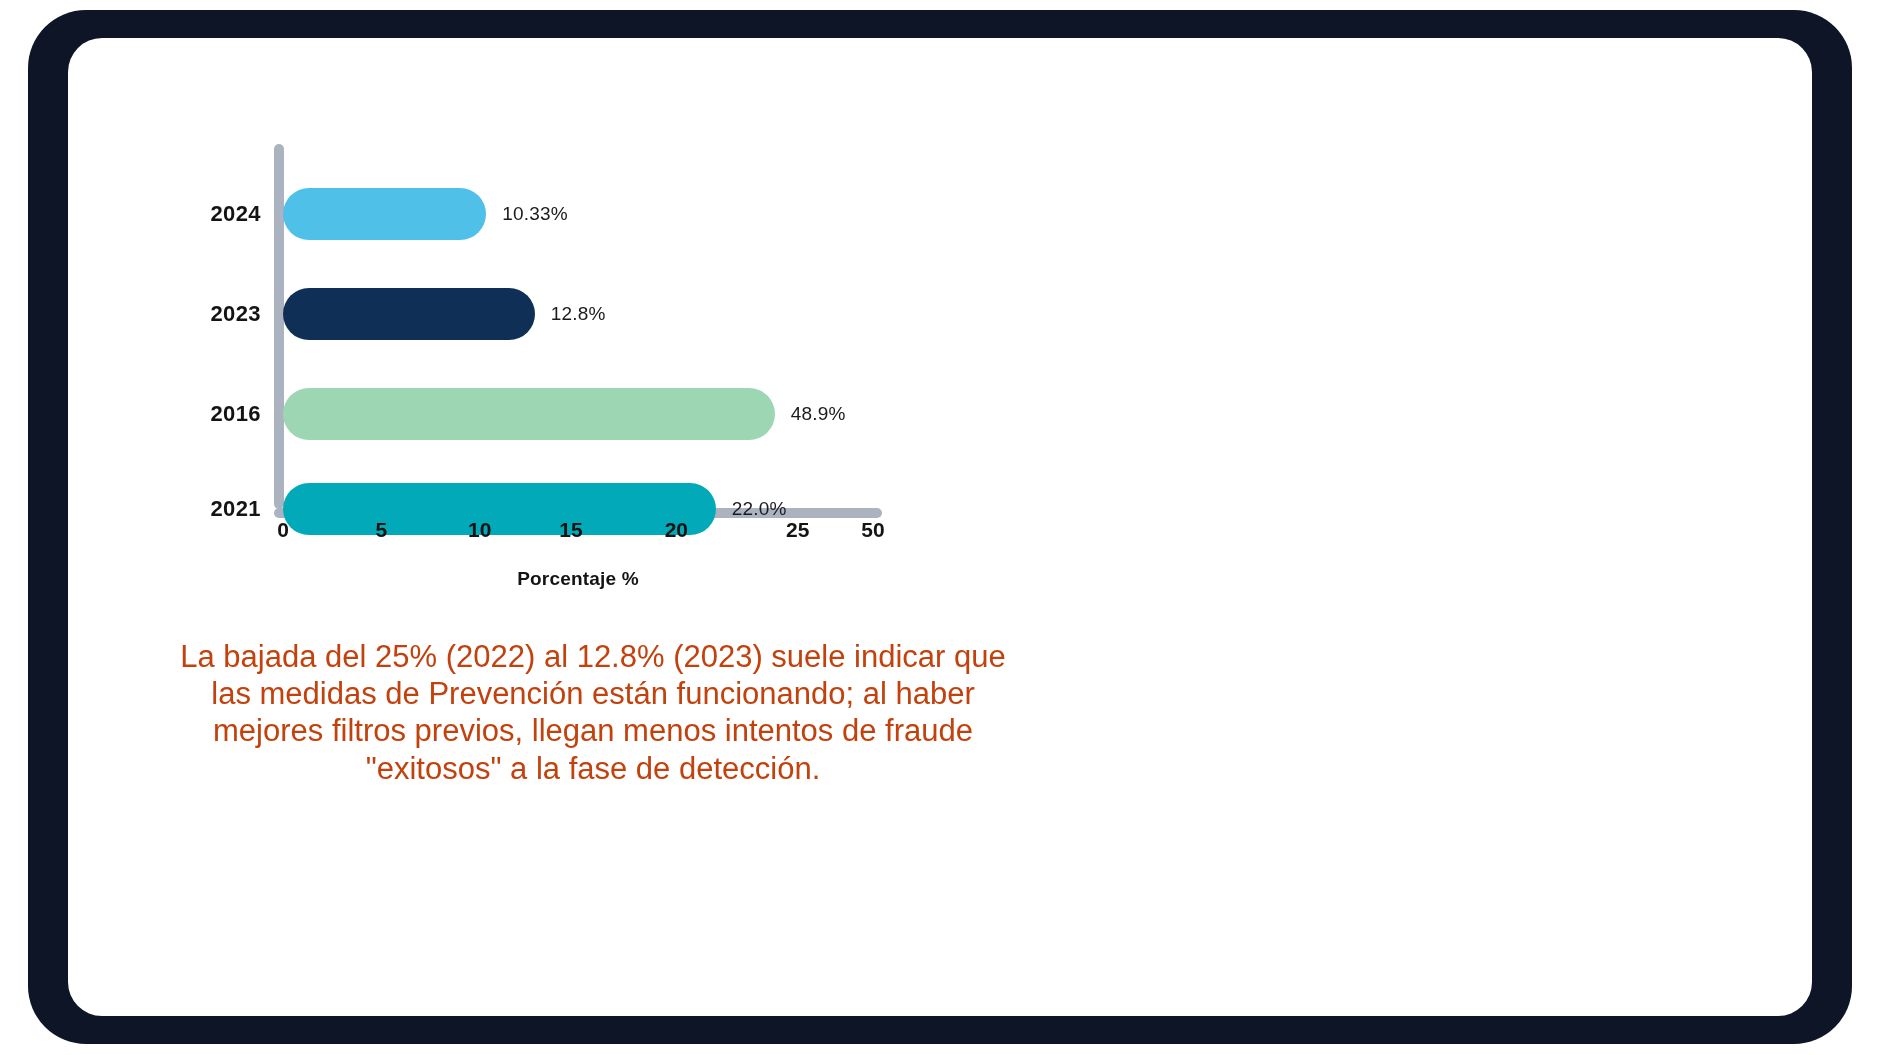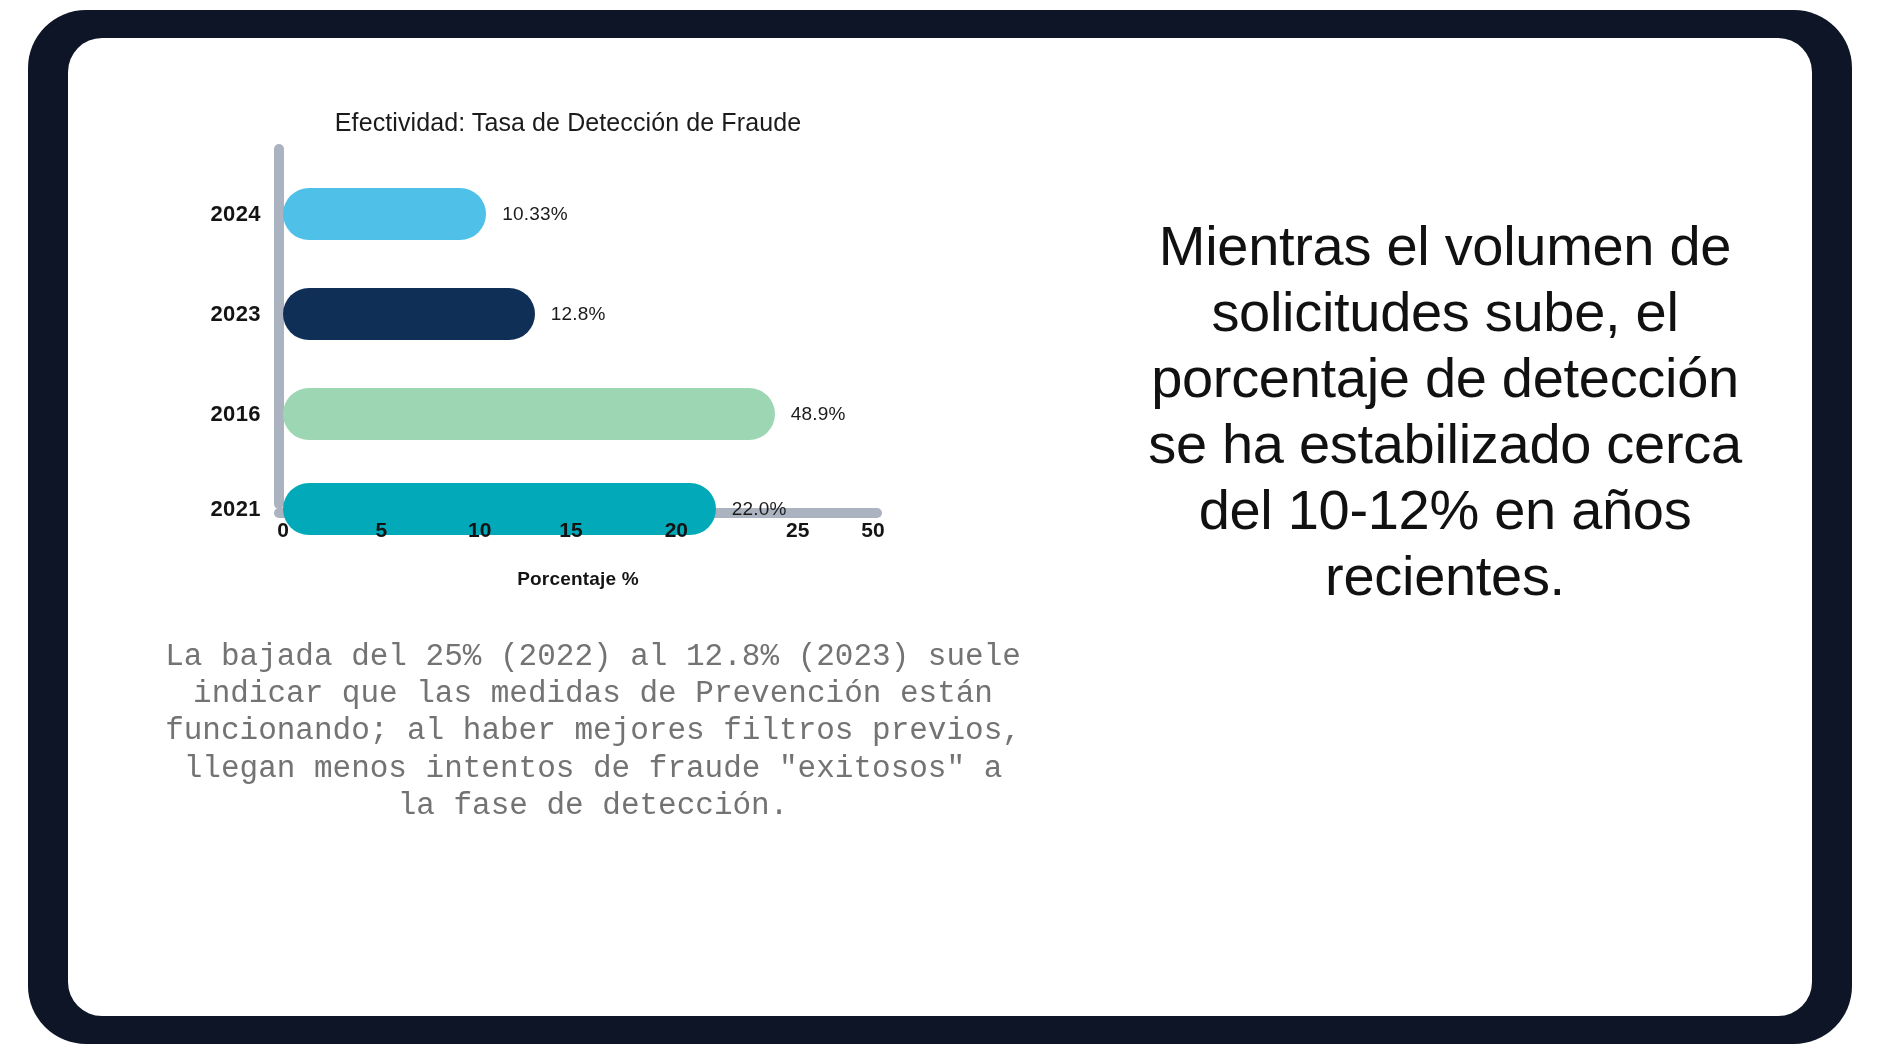--- a/index.html
+++ b/index.html
@@ -146,22 +146,22 @@
   }
 
   .caption {
     position: absolute;
     left: 90px;
     top: 600px;
     width: 870px;
     text-align: center;
     font-size: 31px;
     line-height: 1.20;
-    color: #737373;
-    font-family: Liberation Mono, monospace;
+    color: #c2410c;
+    font-family: Liberation Sans, sans-serif;
     font-stretch: condensed;
   }
 
   
   .takeaway-col {
     position: absolute;
     left: 1020px;
     top: 0;
     right: 0;
     height: 100%;
@@ -181,21 +181,20 @@
 </style>
 </head>
 <body>
 
 <div class="slide-frame">
   <div class="slide-panel">
     <div class="content">
 
       <div class="chart-col">
 
-        <div class="chart-title">Efectividad: Tasa de Detección de Fraude</div>
 
         <div class="plot">
           <div class="axis-y" style="background: rgb(170, 179, 191);"></div>
           <div class="axis-x" style="background: rgb(170, 179, 191);"></div>
 
           <div class="bar-row" id="row-0" style="top:44px;">
             <span class="bar-cat">2024</span>
             <div class="bar" id="bar-0" style="width: 203.157px; background: rgb(79, 192, 232);"></div>
             <span class="bar-val" id="val-0" style="left: 219.157px;">10.33%</span>
           </div>
@@ -225,19 +224,16 @@
           <span class="tick" id="tick-4" style="left: 393.333px;">20</span>
           <span class="tick" id="tick-5" style="left: 491.667px; margin-left: 23px;">25</span>
           <span class="tick" id="tick-6" style="left: 590px;">50</span>
 
           <div class="axis-label">Porcentaje %</div>
         </div>
 
         <div class="caption">La bajada del 25% (2022) al 12.8% (2023) suele indicar que las medidas de Prevención están funcionando; al haber mejores filtros previos, llegan menos intentos de fraude "exitosos" a la fase de detección.</div>
       </div>
 
-      <div class="takeaway-col">
-        <div class="takeaway">Mientras el volumen de solicitudes sube, el porcentaje de detección se ha estabilizado cerca del 10-12% en años recientes.</div>
-      </div>
 
     </div>
   </div>
 </div>
 
 </body></html>

